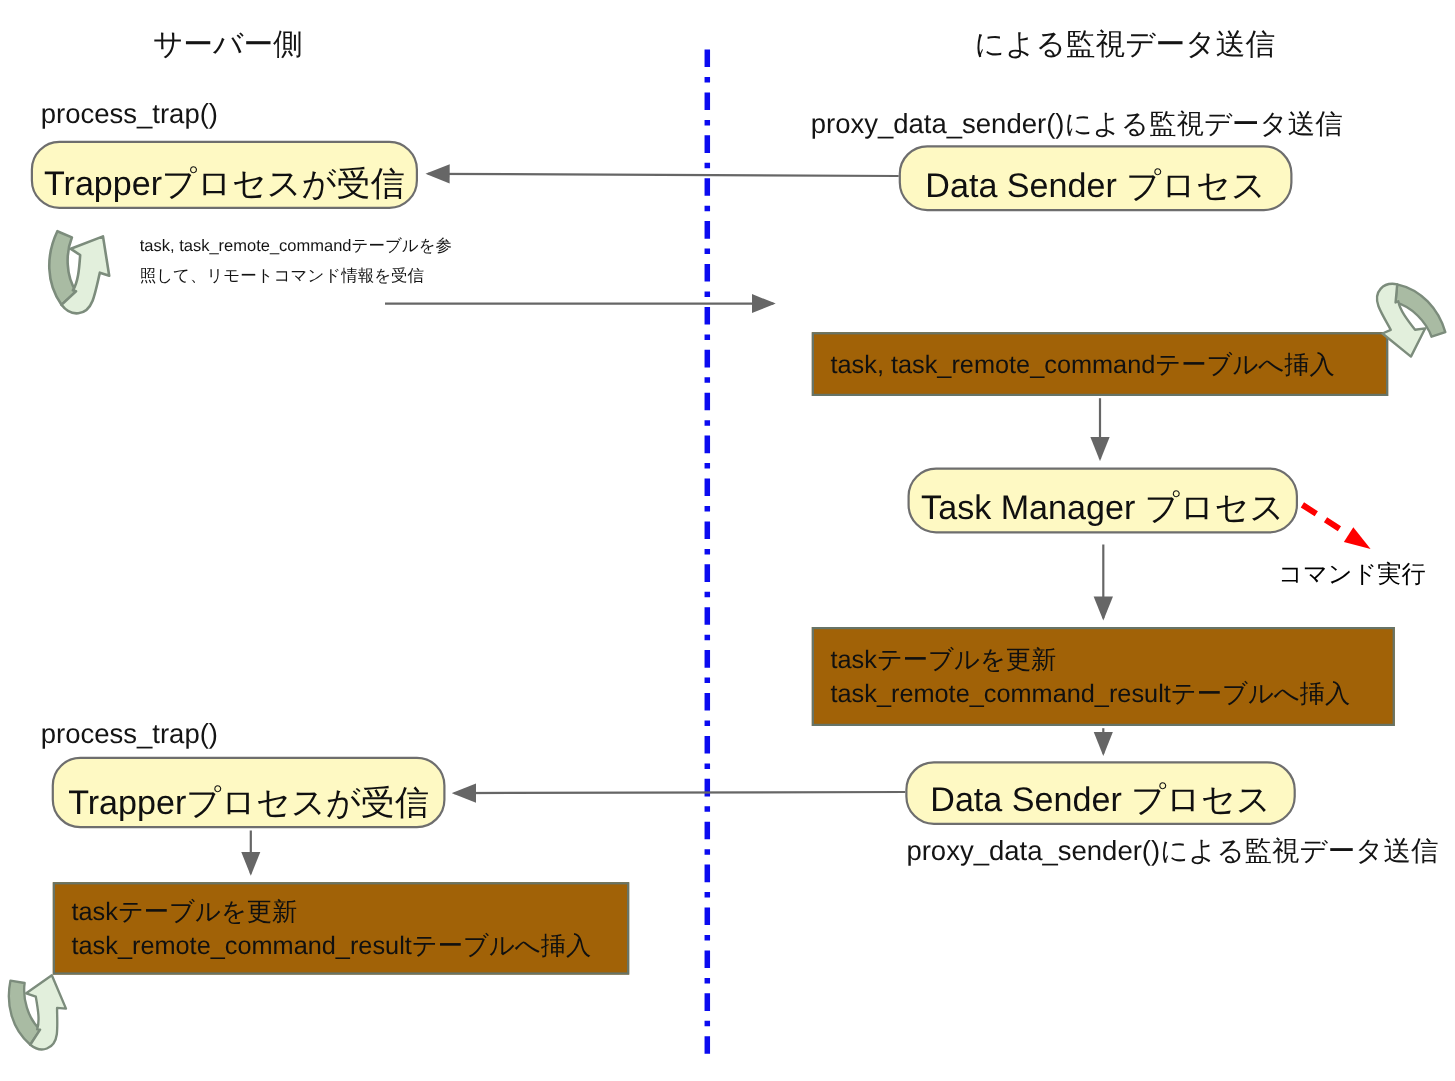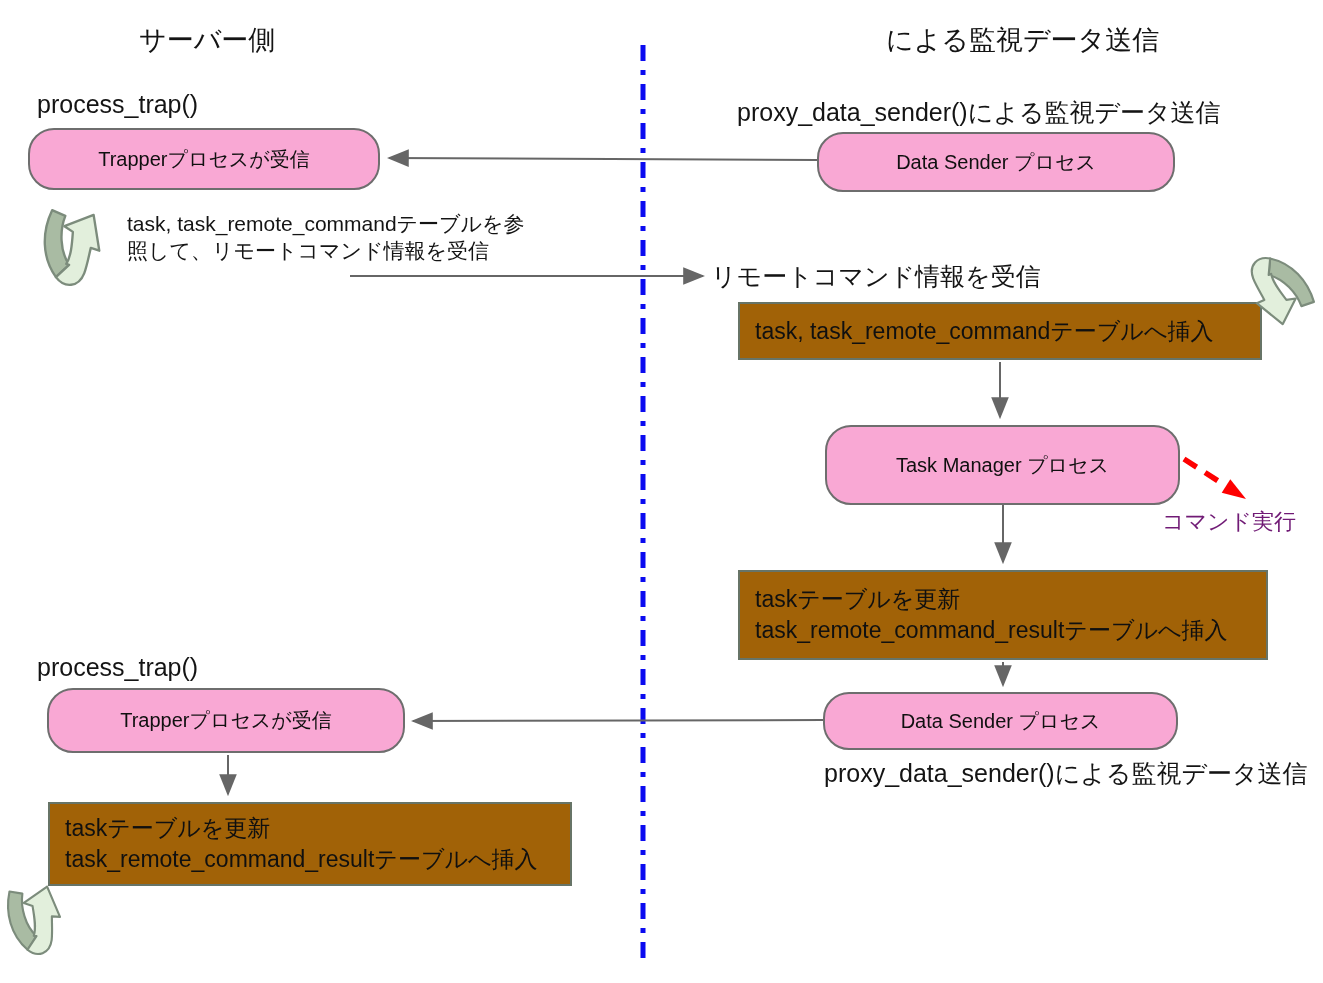--- a/index.html
+++ b/index.html
@@ -18,53 +18,53 @@
     color:#141414;
   }
   .label{
     position:absolute;
     font-size:25px;
     white-space:nowrap;
     color:#141414;
   }
   .orange-box{
     position:absolute;
-    background:#f9a8d4;
+    background:#fef9c3;
     border:2.5px solid #6e6e6e;
     border-radius:26px;
-    display:flex;align-items:center;justify-content:center;
-    font-size:20px;
+    display:flex;align-items:flex-end;justify-content:center;
+    font-size:31px;
     color:#101010;
     box-sizing:border-box;
     white-space:nowrap;
   }
   .green-box{
     position:absolute;
     background:#a16207;
     border:2.5px solid #677467;
     box-sizing:border-box;
     display:flex;flex-direction:column;justify-content:center;
     padding:0 15px;
     font-size:23px;
     line-height:31px;
     color:#101010;
     white-space:nowrap;
   }
   .note{
     position:absolute;
-    font-size:21px;
+    font-size:15px;
     line-height:27px;
     color:#141414;
     white-space:nowrap;
   }
   .small-label{
     position:absolute;
     font-size:22px;
     white-space:nowrap;
-    color:#701a75;
+    color:#000000;
   }
   .curl-icon{position:absolute;}
   svg.layer{position:absolute;left:0;top:0;width:1323px;height:983px;pointer-events:none;}
 </style>
 </head>
 <body>
 
 <div id="canvas">
 
   <svg class="layer">
@@ -114,32 +114,31 @@
     <span style="display:block;">task, task_remote_commandテーブルを参</span>
     <span style="display:block;">照して、リモートコマンド情報を受信</span>
   </div>
 
   <div class="label" style="left:737px;top:96px;">proxy_data_sender()による監視データ送信</div>
 
   <div class="orange-box" style="left:817px;top:132px;width:358px;height:60px;">
     <span>Data Sender プロセス</span>
   </div>
 
-  <div class="label" style="left:711px;top:260px;">リモートコマンド情報を受信</div>
 
   <div class="green-box" style="left:738px;top:302px;width:524px;height:58px;">
     <span>task, task_remote_commandテーブルへ挿入</span>
   </div>
 
   <svg class="curl-icon" style="left:1248px;top:250px;transform:rotate(138deg);" width="62" height="78" viewBox="0 0 70 90">
     <path d="M15,7 C4,30 4,57 19,78 L33,65 C23,50 23,28 29,13 Z" fill="#a9bba3" stroke="#7c8c7c" stroke-width="2.5" stroke-linejoin="round"></path>
     <path d="M19,78 C28,90 43,89 49,74 C52,66 54,55 56,47 L65,50 L59,12 L28,24 L37,30 C36,44 35,56 30,64 L33,65 Z" fill="#e2efdc" stroke="#7c8c7c" stroke-width="2.5" stroke-linejoin="round"></path>
   </svg>
 
-  <div class="orange-box" style="left:825px;top:425px;width:355px;height:80px;">
+  <div class="orange-box" style="left:825px;top:425px;width:355px;height:60px;">
     <span>Task Manager プロセス</span>
   </div>
 
   <div class="small-label" style="left:1162px;top:507px;">コマンド実行</div>
 
   <div class="green-box" style="left:738px;top:570px;width:530px;height:90px;">
     <span>taskテーブルを更新</span>
     <span>task_remote_command_resultテーブルへ挿入</span>
   </div>
 

